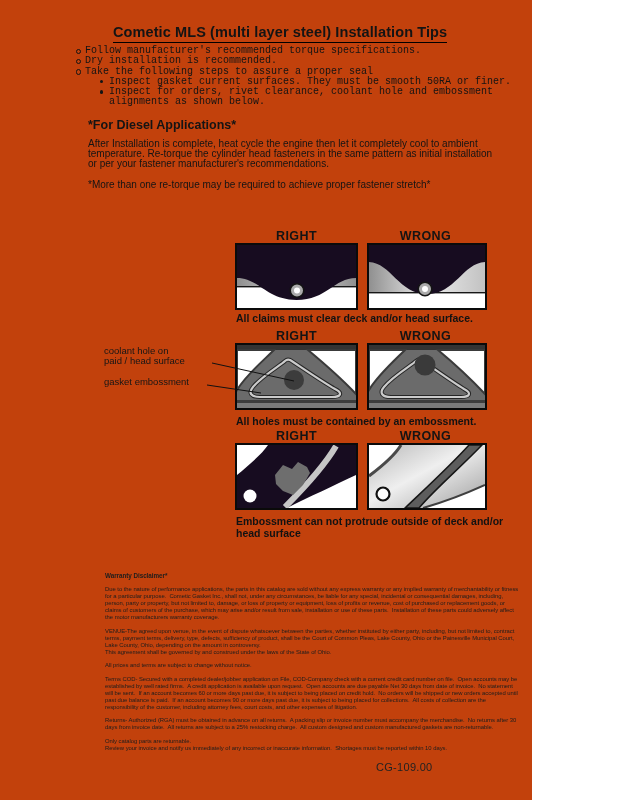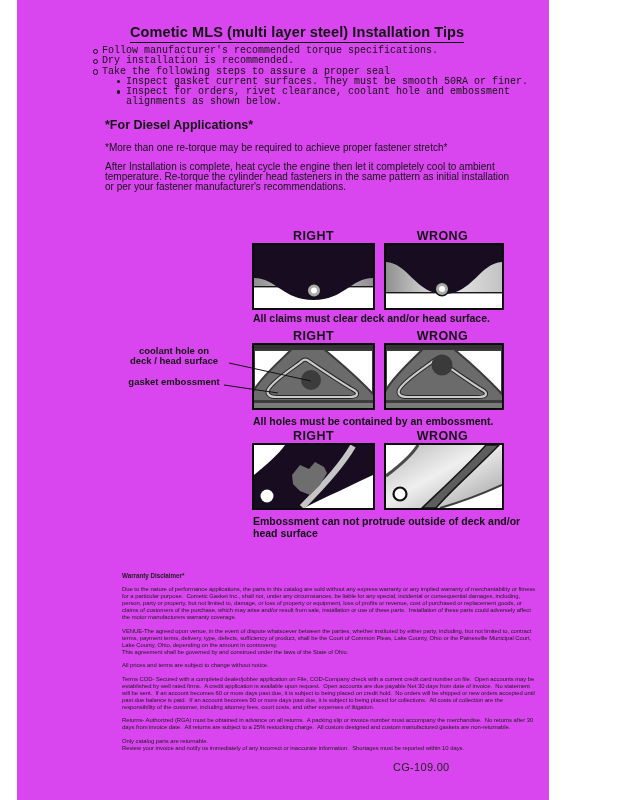--- a/index.html
+++ b/index.html
@@ -1,17 +1,17 @@
 <!DOCTYPE html>
 <html><head>
 <meta charset="utf-8">
 <style>
   html,body{margin:0;padding:0;background:#ffffff;}
-  .page{position:relative;width:532px;height:800px;background:#d946ef;overflow:hidden;
-        font-family:"Liberation Sans","DejaVu Sans",sans-serif;color:#141414;margin-left:17px;}
+  .page{position:relative;width:532px;height:800px;background:#c2410c;overflow:hidden;
+        font-family:"Liberation Sans","DejaVu Sans",sans-serif;color:#141414;}
 
   .title{position:absolute;left:113px;top:24px;font-size:14.5px;font-weight:bold;
          letter-spacing:.1px;border-bottom:1.7px solid #000;padding-bottom:2px;white-space:nowrap;}
 
   .tips{position:absolute;left:76px;top:46px;font-size:10px;line-height:10.3px;width:470px;font-family:Liberation Mono, monospace;}
   .bullet{display:flex;align-items:flex-start;}
   .bullet .mk{flex:0 0 9px;display:flex;justify-content:flex-start;}
   .circ{display:inline-block;width:3.4px;height:3.4px;border:1px solid #141414;border-radius:50%;margin-top:2.6px;}
   .dot{display:inline-block;width:3.4px;height:3.4px;background:#141414;border-radius:50%;margin-top:3px;}
   .sub{margin-left:24px;}
@@ -19,22 +19,22 @@
   .diesel{position:absolute;left:88px;top:118px;width:445px;}
   .diesel-h{font-size:12.5px;font-weight:bold;margin:0 0 7px 0;}
   .para{font-size:10px;line-height:9.9px;margin:0 0 9.5px 0;white-space:pre-wrap;}
   .para.last{margin-top:11px;}
 
   .fig-label{position:absolute;width:123px;text-align:center;font-size:12.5px;font-weight:bold;letter-spacing:.4px;}
   .fig-box{position:absolute;width:123px;height:67px;border:2px solid #0a0a0a;box-sizing:border-box;background:#fff;}
   .fig-box svg{display:block;width:100%;height:100%;}
   .caption{position:absolute;font-size:10.5px;font-weight:bold;line-height:11.5px;color:#121212;}
 
-  .ann{position:absolute;left:104px;width:106px;text-align:center;
-       font-size:9.5px;font-weight:bold;line-height:10px;color:#161616;}
+  .ann{position:absolute;left:104px;width:106px;text-align:left;
+       font-size:9.5px;font-weight:normal;line-height:10px;color:#161616;}
 
   .leaders{position:absolute;left:0;top:0;pointer-events:none;z-index:6;}
 
   .disc{position:absolute;left:105px;top:572px;width:414px;color:#1d1d1d;
         font-size:5.9px;line-height:7px;letter-spacing:-.04px;}
   .disc-h{font-size:6.3px;font-weight:bold;margin:0 0 7px 0;}
   .disc p{margin:0 0 6.5px 0;white-space:pre-wrap;}
 
   .doc-code{position:absolute;left:376px;top:761px;font-size:11px;letter-spacing:.3px;color:#222;}
 </style>
@@ -73,24 +73,24 @@
     <div class="bullet sub">
       <span class="mk">
           <i class="dot"></i>
         </span>
       <span>Inspect for orders, rivet clearance, coolant hole and embossment alignments as shown below.</span>
     </div>
   </div>
 
   <div class="diesel">
     <div class="diesel-h">*For Diesel Applications*</div>
-    <p class="para last">*More than one re-torque may be required to achieve proper fastener stretch*</p>
     <p class="para">After Installation is complete, heat cycle the engine then let it completely cool to ambient
 temperature. Re-torque the cylinder head fasteners in the same pattern as initial installation
 or per your fastener manufacturer's recommendations.</p>
+    <p class="para last">*More than one re-torque may be required to achieve proper fastener stretch*</p>
   </div>
 
   <div class="fig-label" style="left:235px;top:229px;">RIGHT</div>
   <div class="fig-label" style="left:364px;top:229px;">WRONG</div>
 
   <div class="fig-box" style="left:235px;top:243px;">
     <svg viewBox="0 0 119 63" preserveAspectRatio="none">
       <defs>
         <linearGradient id="gA" x1="0" y1="0" x2="1" y2="0">
           <stop offset="0" stop-color="#8f8f8f"></stop>
@@ -125,21 +125,21 @@
     </svg>
   </div>
 
   <div class="caption" style="left:236px;top:313px;">All claims must clear deck and/or head surface.</div>
 
   <div class="fig-label" style="left:235px;top:329px;">RIGHT</div>
   <div class="fig-label" style="left:364px;top:329px;">WRONG</div>
 
   <div class="ann" style="top:346px;">
     <div>coolant hole on</div>
-    <div>deck / head surface</div>
+    <div>paid / head surface</div>
   </div>
   <div class="ann" style="top:377px;">gasket embossment</div>
 
   <div class="fig-box" style="left:235px;top:343px;">
     <svg viewBox="0 0 119 63" preserveAspectRatio="none">
       <rect width="119" height="63" fill="#6b6b6b"></rect>
       <rect width="119" height="5" fill="#333333"></rect>
       <path d="M0,5 H37 C27,15 9,30 0,45 Z" fill="#ffffff" stroke="#3a3a3a" stroke-width="2"></path>
       <path d="M119,5 H71 C83,15 104,33 119,49 Z" fill="#ffffff" stroke="#3a3a3a" stroke-width="2"></path>
       <path d="M53,15 C58,18 84,36 98,44 C106,48 104,52 95,52 L23,52 C14,52 11,48 16,42 C25,31 44,20 48,16 C50,14 51,14 53,15 Z" fill="none" stroke="#262626" stroke-width="4.2"></path>

